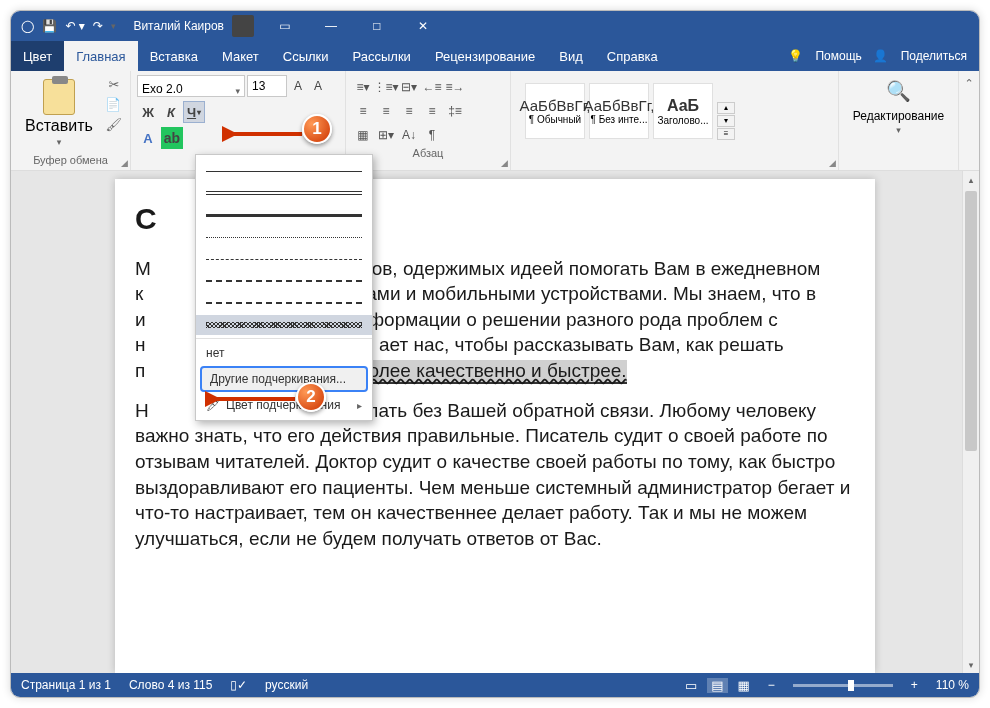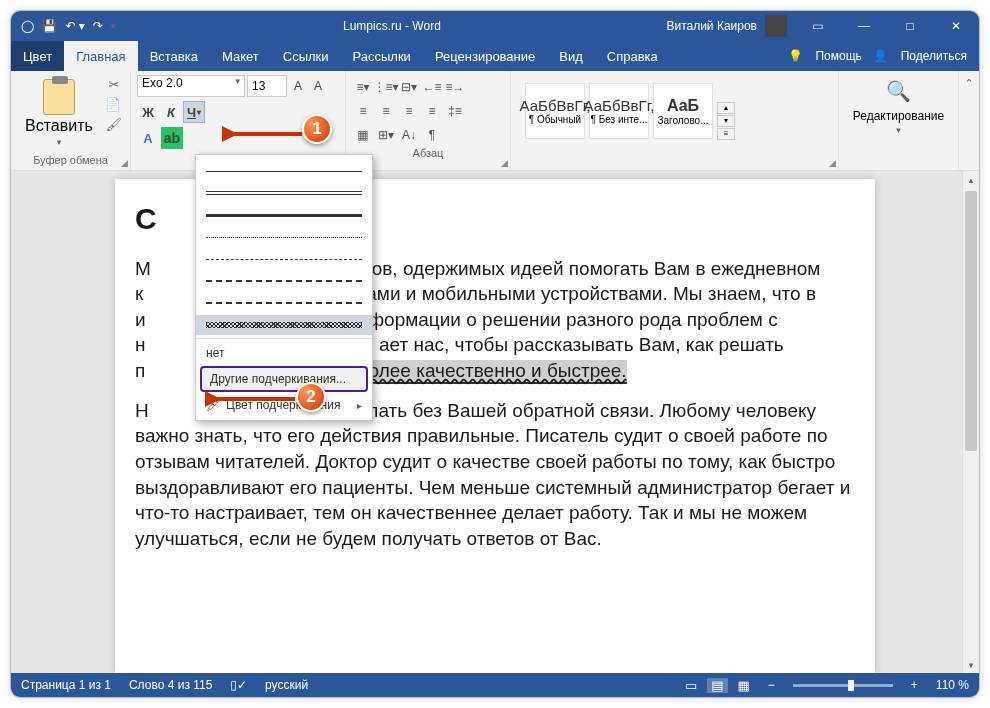--- a/index.html
+++ b/index.html
@@ -21,21 +21,21 @@
 .ribbon { background: #f3f3f3; border-bottom: 1px solid #ddd; height: 100px; display: flex; position: relative; }
 .group { border-right: 1px solid #e1e1e1; padding: 4px 6px; display: flex; flex-direction: column; position: relative; }
 .group-label { font-size: 11px; color: #666; text-align: center; padding-top: 2px; }
 .dialog-launcher { position: absolute; right: 2px; bottom: 2px; font-size: 9px; color: #888; }
 .paste-btn { display: flex; flex-direction: column; align-items: center; gap: 2px; padding: 4px 8px; }
 .paste-icon { width: 32px; height: 36px; background: #f7e09a; border: 1px solid #c0a050; border-radius: 3px; position: relative; }
 .paste-icon::before { content: ''; position: absolute; top: -4px; left: 8px; width: 16px; height: 8px; background: #888; border-radius: 2px; }
 .clip-side { display: flex; flex-direction: column; gap: 2px; padding-left: 4px; }
 .clip-side span { font-size: 13px; color: #666; width: 18px; height: 18px; display: flex; align-items: center; justify-content: center; }
 .font-top { display: flex; gap: 2px; align-items: center; }
-.font-name { width: 108px; height: 22px; border: 1px solid #c8c8c8; background: #fff; font-size: 12px; padding: 0 4px; display: flex; align-items: flex-start; justify-content: space-between; }
+.font-name { width: 108px; height: 22px; border: 1px solid #c8c8c8; background: #fff; font-size: 12px; padding: 0 4px; display: flex; align-items: flex-end; justify-content: space-between; }
 .font-size { width: 40px; height: 22px; border: 1px solid #c8c8c8; background: #fff; font-size: 12px; padding: 0 4px; display: flex; align-items: center; }
 .fsbtn { width: 18px; height: 22px; display: flex; align-items: center; justify-content: center; font-size: 12px; color: #444; }
 .font-mid { display: flex; gap: 1px; align-items: center; margin-top: 4px; }
 .fbtn { width: 22px; height: 22px; display: flex; align-items: center; justify-content: center; font-size: 13px; color: #444; font-weight: bold; cursor: pointer; }
 .fbtn.active { background: #d0d6e0; border: 1px solid #9bb0d0; }
 .fbtn .dd { font-size: 8px; margin-left: 1px; }
 .font-bot { display: flex; gap: 2px; align-items: center; margin-top: 4px; }
 .para-row { display: flex; gap: 1px; }
 .pbtn { width: 22px; height: 20px; display: flex; align-items: center; justify-content: center; font-size: 12px; color: #555; }
 .styles { flex: 1; display: flex; gap: 4px; padding: 8px; }
@@ -65,21 +65,21 @@
 .ul-thick { border-bottom-style: solid; border-bottom-width: 3px; }
 .ul-double { border-bottom-style: double; border-bottom-width: 4px; }
 .ul-dotted { border-bottom-style: dotted; }
 .ul-dashed { border-bottom-style: dashed; }
 .ul-dashlong { border-bottom: 2px dashed #333; }
 .ul-dashdot { border-bottom: 2px dashed #333; }
 .ul-wavy { height: 6px; background: repeating-linear-gradient(45deg, transparent 0 2px, #333 2px 3px), repeating-linear-gradient(-45deg, transparent 0 2px, #333 2px 3px); border: none;}
 .ul-wavy-sel { background: #d0d6e0; padding: 3px 10px; margin: 0; }
 .dd-sep { height: 1px; background: #e0e0e0; margin: 3px 0; }
 .dd-item { padding: 4px 10px; font-size: 12px; color: #333; display: flex; align-items: center; gap: 6px; cursor: pointer; }
-.dd-item.highlight { border: 2px solid #4c1d95; border-radius: 4px; margin: 2px 4px; padding: 4px 8px; background: #f0f0f0; }
+.dd-item.highlight { border: 2px solid #3b82f6; border-radius: 4px; margin: 2px 4px; padding: 4px 8px; background: #f0f0f0; }
 .dd-item .arrow { margin-left: auto; font-size: 10px; color: #666; }
 .dd-icon { width: 14px; height: 14px; display: inline-flex; align-items: center; justify-content: center; font-size: 11px; }
 
 
 .callout-arrow { position: absolute; z-index: 60; }
 .arrow1 { left: 222px; top: 124px; width: 85px; height: 20px; }
 .arrow1 svg { width: 100%; height: 100%; }
 .badge { position: absolute; width: 30px; height: 30px; border-radius: 50%; background: radial-gradient(circle at 30% 30%, #ff9955, #cc3300); color: #fff; font-weight: bold; display: flex; align-items: center; justify-content: center; font-size: 17px; box-shadow: 0 2px 4px rgba(0,0,0,0.4); z-index: 70; border: 2px solid #fff; }
 .badge1 { left: 302px; top: 114px; }
 .badge2 { left: 296px; top: 382px; }
@@ -99,21 +99,20 @@
 <div class="window">
 
   <div class="titlebar">
     <div class="qat">
       <span>◯</span>
       <span>💾</span>
       <span>↶ ▾</span>
       <span>↷</span>
       <span class="chevron">▾</span>
     </div>
-    <div class="title">Lumpics.ru - Word</div>
     <div class="user">
       <span>Виталий Каиров</span>
       <span class="avatar"></span>
     </div>
     <div class="winbtn">▭</div>
     <div class="winbtn">—</div>
     <div class="winbtn">□</div>
     <div class="winbtn">✕</div>
   </div>
 

